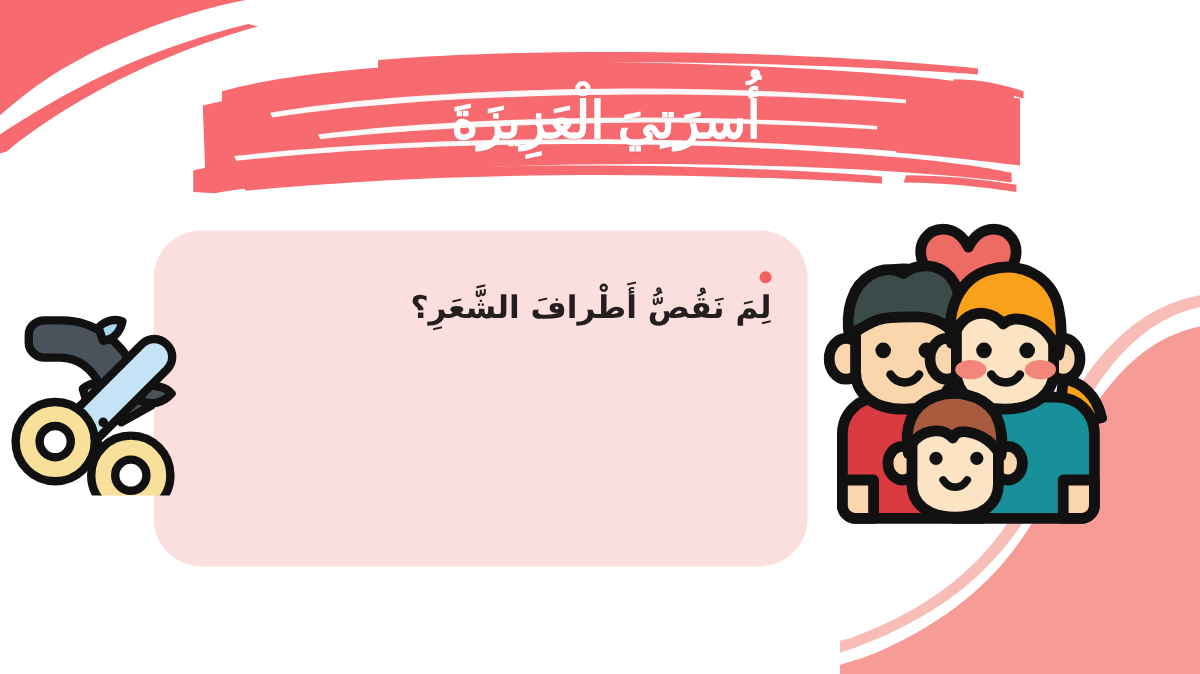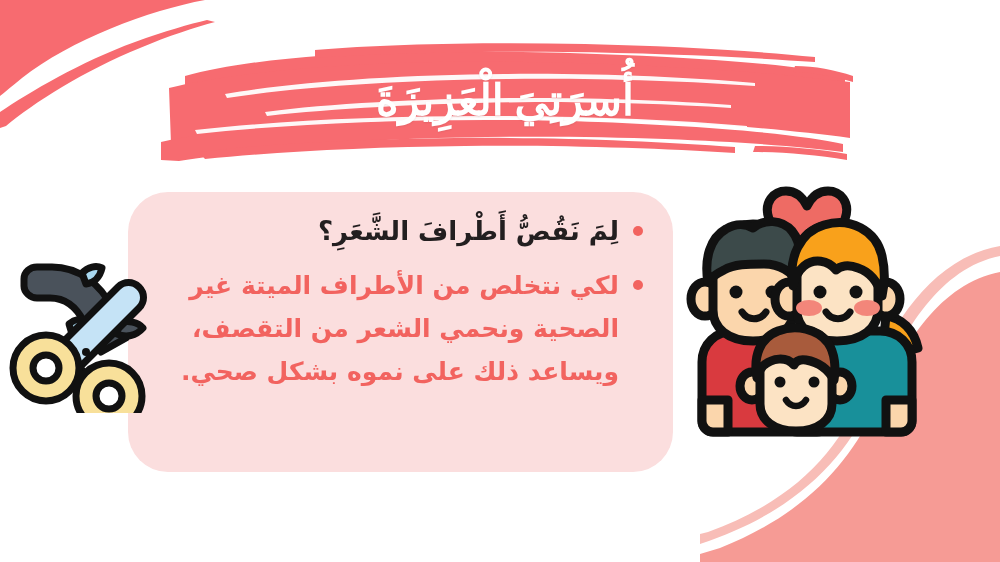--- a/index.html
+++ b/index.html
@@ -88,21 +88,21 @@
     left: 128px;
     top: 192px;
     width: 545px;
     height: 280px;
     direction: rtl;
     box-sizing: border-box;
     padding: 18px 30px 14px 34px;
   }
   .bullet-row {
     display: flex;
-    flex-direction: row;
+    flex-direction: column;
     align-items: flex-start;
     direction: rtl;
   }
   .bullet-dot {
     flex: 0 0 auto;
     width: 10px;
     height: 10px;
     border-radius: 50%;
     background: #F2635F;
     margin-top: 16px;
@@ -188,24 +188,20 @@
 
   <div class="content-card"></div>
 
   <div class="bullet-list">
 
     <div class="bullet-row q">
       <span class="bullet-dot"></span>
       <span class="bullet-text">لِمَ نَقُصُّ أَطْرافَ الشَّعَرِ؟</span>
     </div>
 
-    <div class="bullet-row a">
-      <span class="bullet-dot"></span>
-      <span class="bullet-text">لكي نتخلص من الأطراف الميتة غير الصحية ونحمي الشعر من التقصف، ويساعد ذلك على نموه بشكل صحي.</span>
-    </div>
 
   </div>
 
   <div class="scissors">
     <svg width="160" height="165" viewBox="0 0 160 165" xmlns="http://www.w3.org/2000/svg">
       <g stroke="#111111" stroke-width="7" stroke-linejoin="round" stroke-linecap="round">
 
         <path d="M18,31 C18,24 24,19 31,19 L46,19 C72,19 95,36 106,60 L120,90 L95,104 L78,74 C70,58 58,50 44,50 L31,50 C24,50 18,44 18,38 Z" fill="#4A525B"></path>
 
         <path d="M76,25 C82,19 90,17 96,20 C94,29 88,35 80,36 Z" fill="#A8D8F0"></path>

